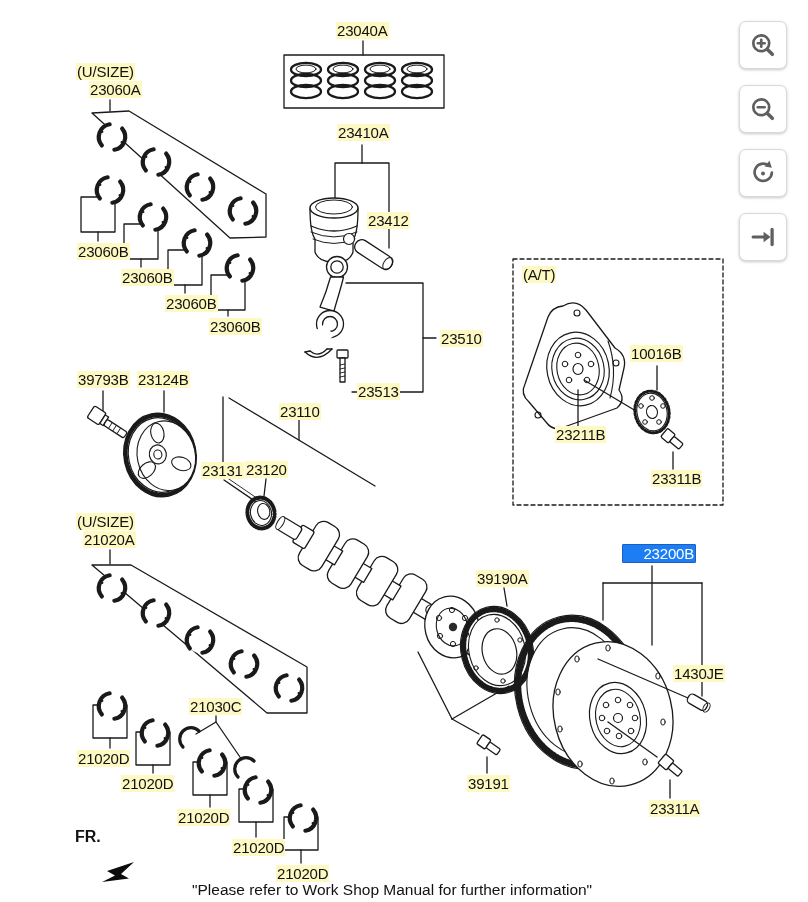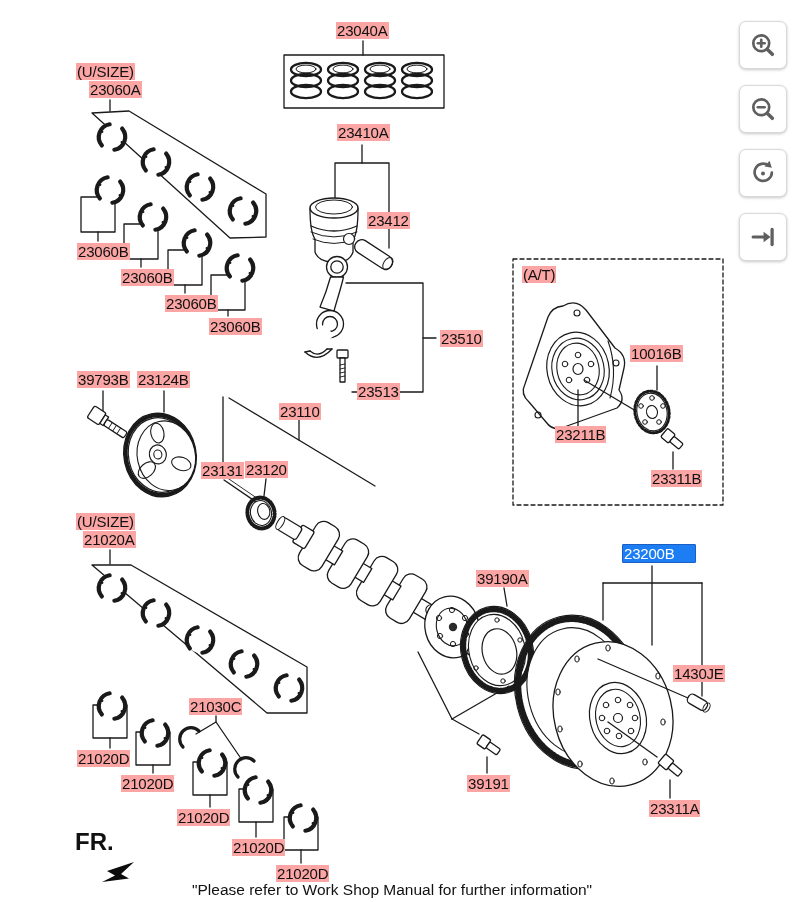--- a/index.html
+++ b/index.html
@@ -8,24 +8,24 @@
   .right-shade{position:absolute;right:0;top:0;width:78px;height:330px;
 ID:    background:linear-gradient(to right,#ececec,#fbfbfb 55%,#fff);pointer-events:none;}
   svg.art{position:absolute;left:0;top:0;}
   .ln{stroke:#1a1a1a;stroke-width:1.3;fill:none;stroke-linecap:round;stroke-linejoin:round;}
   .wf{fill:#fff;}
   .teeth{stroke:#1a1a1a;fill:none;stroke-dasharray:2 1.7;stroke-width:6.5;}
   .t5{stroke-width:5.5;}
   .t4{stroke-width:4;stroke-dasharray:1.6 1.4;}
   .dash{stroke-dasharray:4 3;}
   .part-label{position:absolute;font-size:15px;letter-spacing:-0.2px;line-height:17px;
-      background:#fca5a5;padding:0 1px;white-space:nowrap;z-index:5;}
-  .part-label.hl{background:#1c7ef2;color:#fff;width:70px;text-align:left;
+      background:#fef9c3;padding:0 1px;white-space:nowrap;z-index:5;}
+  .part-label.hl{background:#1c7ef2;color:#fff;width:70px;text-align:right;
       border:1px solid #1b5fc4;border-radius:1px;}
-  .fr-label{position:absolute;left:75px;top:828px;font-size:24px;font-weight:bold;z-index:5;}
+  .fr-label{position:absolute;left:75px;top:828px;font-size:16px;font-weight:bold;z-index:5;}
   .fr-arrow{position:absolute;left:98px;top:860px;z-index:5;}
   .footnote{position:absolute;left:192px;top:881px;font-size:15.5px;z-index:5;}
   .tool-btn{position:absolute;left:739px;width:46px;height:46px;background:#fff;
       border:1px solid #d9d9d9;border-radius:7px;box-shadow:0 1px 3px rgba(0,0,0,.22);
       display:flex;align-items:center;justify-content:center;cursor:pointer;z-index:10;}
   .tool-btn svg{stroke:#5f5f5f;fill:none;stroke-width:2.3;stroke-linecap:round;stroke-linejoin:round;}
 </style>
 </head>
 <body>
 

